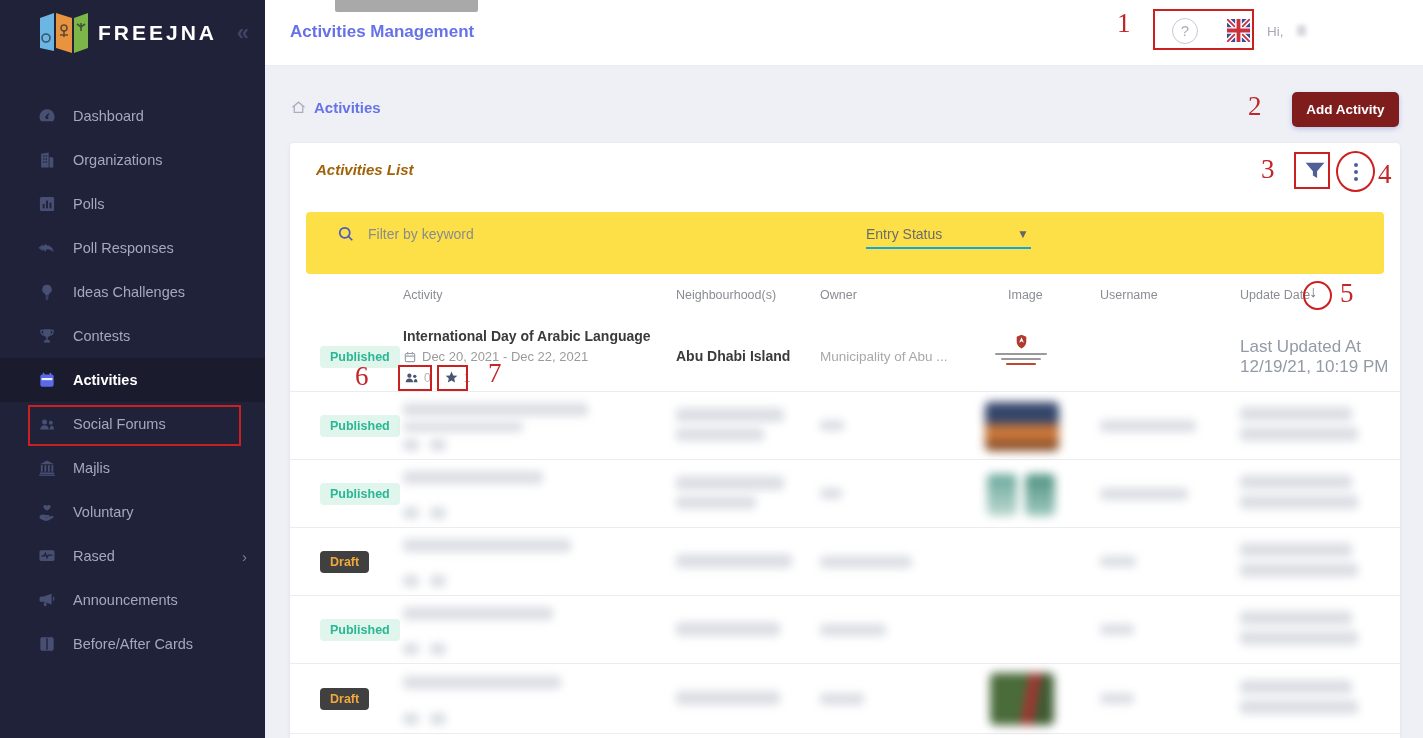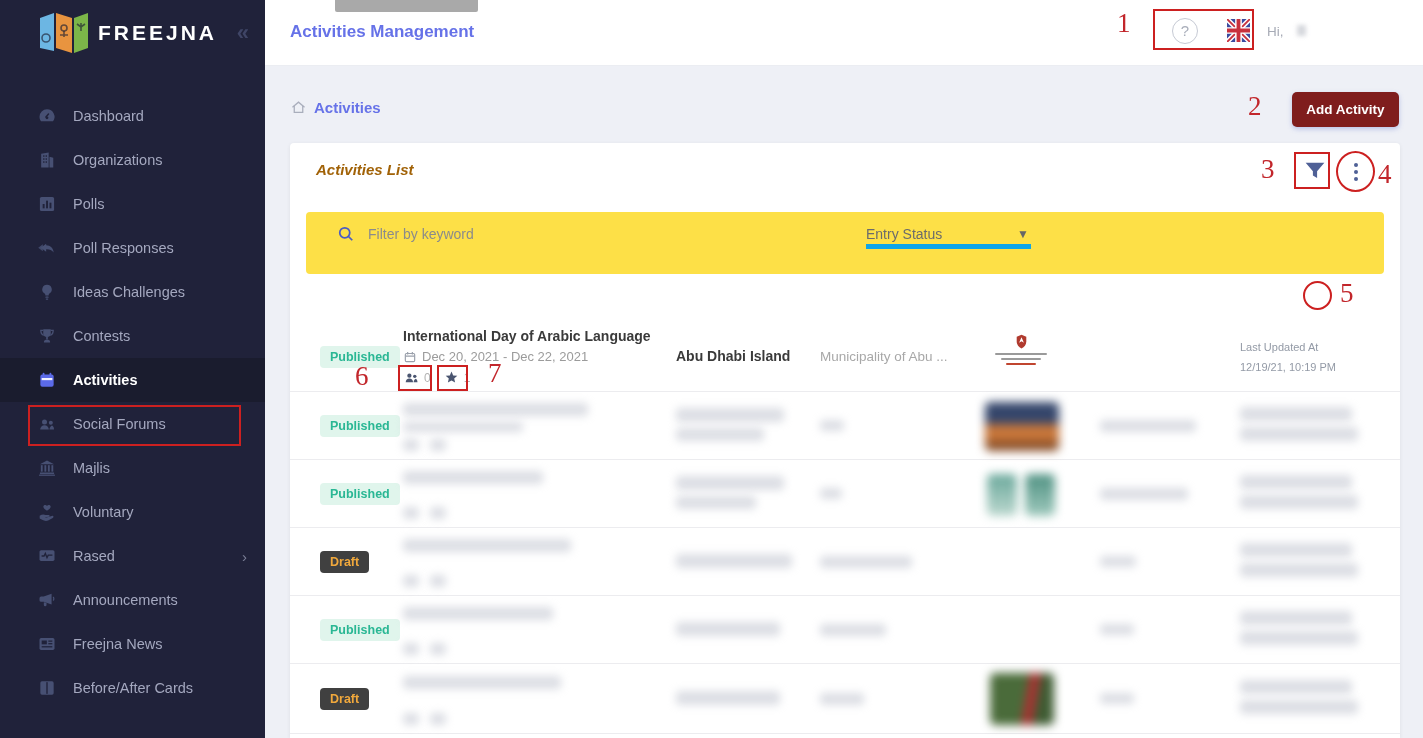--- a/index.html
+++ b/index.html
@@ -42,21 +42,21 @@
   .kebab-btn i { width:4px; height:4px; border-radius:50%; background:#4f6096; }
 
   .dropdown { position:absolute; left:926px; top:49px; width:157px; height:64px; background:#fff; border-radius:4px; box-shadow:0 3px 12px rgba(0,0,0,.22); z-index:20; display:flex; align-items:center; cursor:pointer; }
   .dropdown svg { width:20px; height:20px; margin-left:16px; }
   .dropdown-label { margin-left:14px; color:#4a4d52; font-size:14px; }
 
   .filter-bar { position:absolute; left:16px; top:69px; width:1078px; height:62px; background:#fde047; border-radius:4px; }
   .search-ico { position:absolute; left:30px; top:12px; width:20px; height:20px; }
   .filter-input { position:absolute; left:62px; top:8px; width:420px; height:28px; border:none; background:transparent; outline:none; font-size:14px; color:#555; font-family:"Liberation Sans",sans-serif; }
   .filter-input::placeholder { color:#8b8b8b; }
-  .entry-status { position:absolute; left:560px; top:9px; width:165px; height:28px; border-bottom:5px solid #0ea5e9; color:#6b6b6b; font-size:14px; line-height:26px; cursor:pointer; }
+  .entry-status { position:absolute; left:560px; top:9px; width:165px; height:28px; border-bottom:2px solid #0ea5e9; color:#6b6b6b; font-size:14px; line-height:26px; cursor:pointer; }
   .entry-status .caret { position:absolute; right:2px; top:0; color:#666; font-size:12px; }
 
   
   .thead { position:absolute; left:0; top:127px; width:1110px; height:52px; }
   .th { position:absolute; top:18px; color:#8a8d93; font-size:12.5px; cursor:pointer; }
   .sort-arrow { position:absolute; left:1019px; top:13px; color:#6b7286; font-size:16px; cursor:pointer; }
 
   .rows { position:absolute; left:0; top:179px; width:1110px; }
   .trow { position:relative; height:68px; border-bottom:1px solid #ececef; }
   .trow.first { height:70px; }
@@ -67,21 +67,21 @@
   .c-act { position:absolute; left:113px; top:0; width:270px; height:100%; }
   .r-title { position:absolute; left:0; top:6px; color:#3a3a3a; font-size:14px; font-weight:bold; white-space:nowrap; cursor:pointer; }
   .r-date { position:absolute; left:0; top:27px; color:#9b9b9b; font-size:13px; display:flex; align-items:center; gap:5px; }
   .r-meta { position:absolute; left:0; top:47px; display:flex; align-items:center; gap:4px; color:#b3b3b3; font-size:12px; }
   .r-meta svg { width:17px; height:17px; color:#4a5570; }
   .c-nb { position:absolute; left:386px; top:0; width:140px; height:100%; }
   .nb-text { position:absolute; top:26px; color:#3a3a3a; font-size:14px; font-weight:bold; }
   .c-own { position:absolute; left:530px; top:0; width:160px; height:100%; }
   .own-text { position:absolute; top:27px; color:#a8a8a8; font-size:13.5px; white-space:nowrap; }
   .c-img { position:absolute; left:695px; top:0; width:80px; height:100%; }
-  .c-upd { position:absolute; left:950px; top:0; width:170px; height:100%; color:#939aa6; font-size:11px; line-height:20px; }
+  .c-upd { position:absolute; left:950px; top:0; width:170px; height:100%; color:#939aa6; font-size:17px; line-height:20px; }
   .upd-lines { position:absolute; top:15px; }
 
   
   .dmt-logo { position:absolute; left:0; top:11px; width:72px; height:48px; background:#fff; display:flex; flex-direction:column; align-items:center; }
   .dmt-emblem { width:17px; height:16px; margin-top:1px; }
   .dmt-line { height:2.5px; background:#9a9a9a; margin-top:2.5px; border-radius:1px; }
   .dmt-line.red { background:#c0452f; }
 
   
   .bb { position:absolute; background:#b9bdc9; opacity:.5; filter:blur(4px); border-radius:4px; }
@@ -226,32 +226,20 @@
       <div class="nav-item">
         <svg class="nico" viewBox="0 0 24 24" fill="currentColor">
             <path d="M17.5 4.5v13L8 14.2H5a2 2 0 0 1-2-2v-2.4a2 2 0 0 1 2-2h3z"></path>
             <path d="M8.2 14.8V18a1.6 1.6 0 0 0 3.2 0v-2.6z"></path>
             <path d="M19.3 8.3c1.2 1 1.2 3.4 0 4.4" stroke="currentColor" stroke-width="1.5" fill="none"></path>
           </svg>
         <span>Announcements</span>
       </div>
       <div class="nav-item">
         <svg class="nico" viewBox="0 0 24 24" fill="currentColor">
-            <rect x="3" y="4.8" width="18" height="14.4" rx="2"></rect>
-            <g fill="#20223a">
-              <rect x="5.6" y="7.8" width="6.2" height="4.6"></rect>
-              <rect x="13.6" y="7.8" width="4.8" height="1.5"></rect>
-              <rect x="13.6" y="10.9" width="4.8" height="1.5"></rect>
-              <rect x="5.6" y="14.6" width="12.8" height="1.5"></rect>
-            </g>
-          </svg>
-        <span>Freejna News</span>
-      </div>
-      <div class="nav-item">
-        <svg class="nico" viewBox="0 0 24 24" fill="currentColor">
             <rect x="4" y="4" width="16" height="16" rx="2"></rect>
             <rect x="11.2" y="5" width="1.6" height="14" fill="#20223a"></rect>
           </svg>
         <span>Before/After Cards</span>
       </div>
     </div>
   </div>
 
   <div class="topbar">
     <span class="page-title">Activities Management</span>
@@ -296,20 +284,29 @@
           <circle cx="10.5" cy="10.5" r="6"></circle>
           <path d="M15 15l4.5 4.5"></path>
         </svg>
       <input class="filter-input" type="text" value="" placeholder="Filter by keyword" style="">
       <div class="entry-status">
         <span>Entry Status</span>
         <span class="caret">▼</span>
       </div>
     </div>
 
+    <div class="thead">
+      <span class="th" style="left:113px">Activity</span>
+      <span class="th" style="left:386px">Neighbourhood(s)</span>
+      <span class="th" style="left:530px">Owner</span>
+      <span class="th" style="left:718px">Image</span>
+      <span class="th" style="left:810px">Username</span>
+      <span class="th" style="left:950px">Update Date</span>
+      <span class="sort-arrow">↓</span>
+    </div>
 
     <div class="rows">
 
       <div class="trow first">
         <span class="badge pub">Published</span>
         <div class="c-act">
           <div class="r-title">International Day of Arabic Language</div>
           <div class="r-date">
             <svg width="14" height="14" viewBox="0 0 24 24" fill="none" stroke="#9aa0ab" stroke-width="2">
                 <rect x="4" y="6" width="16" height="14" rx="2"></rect>

